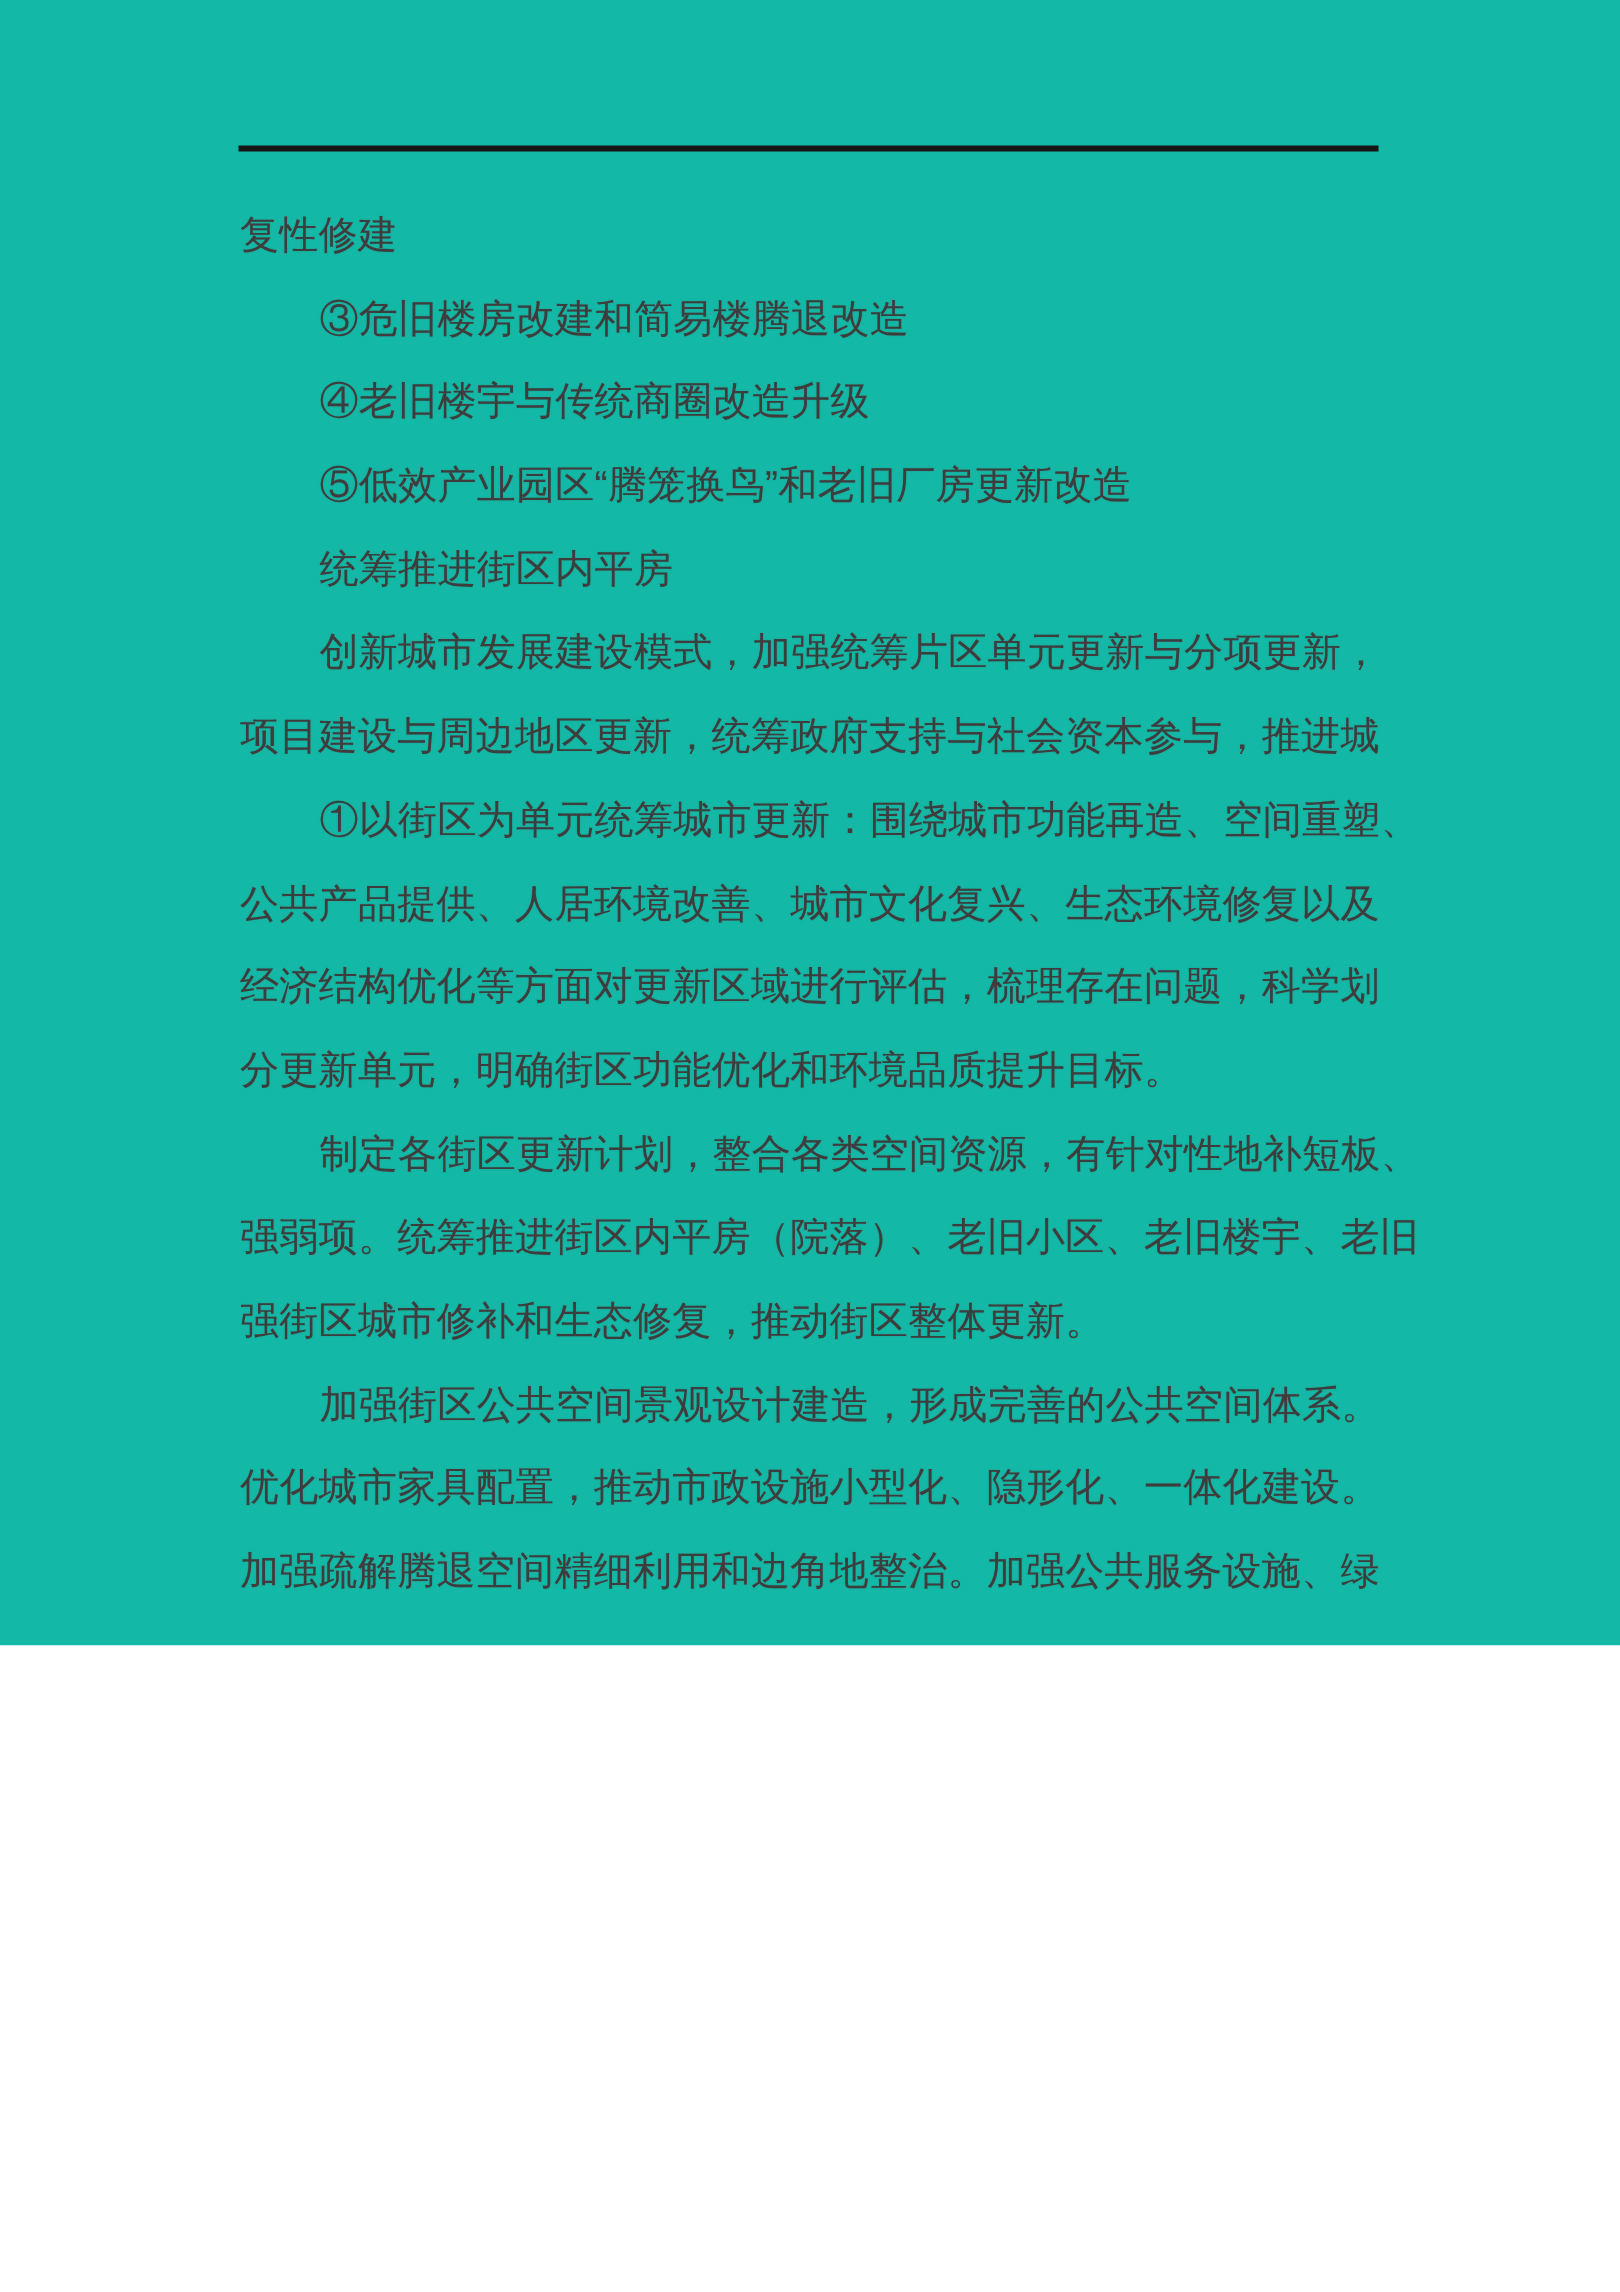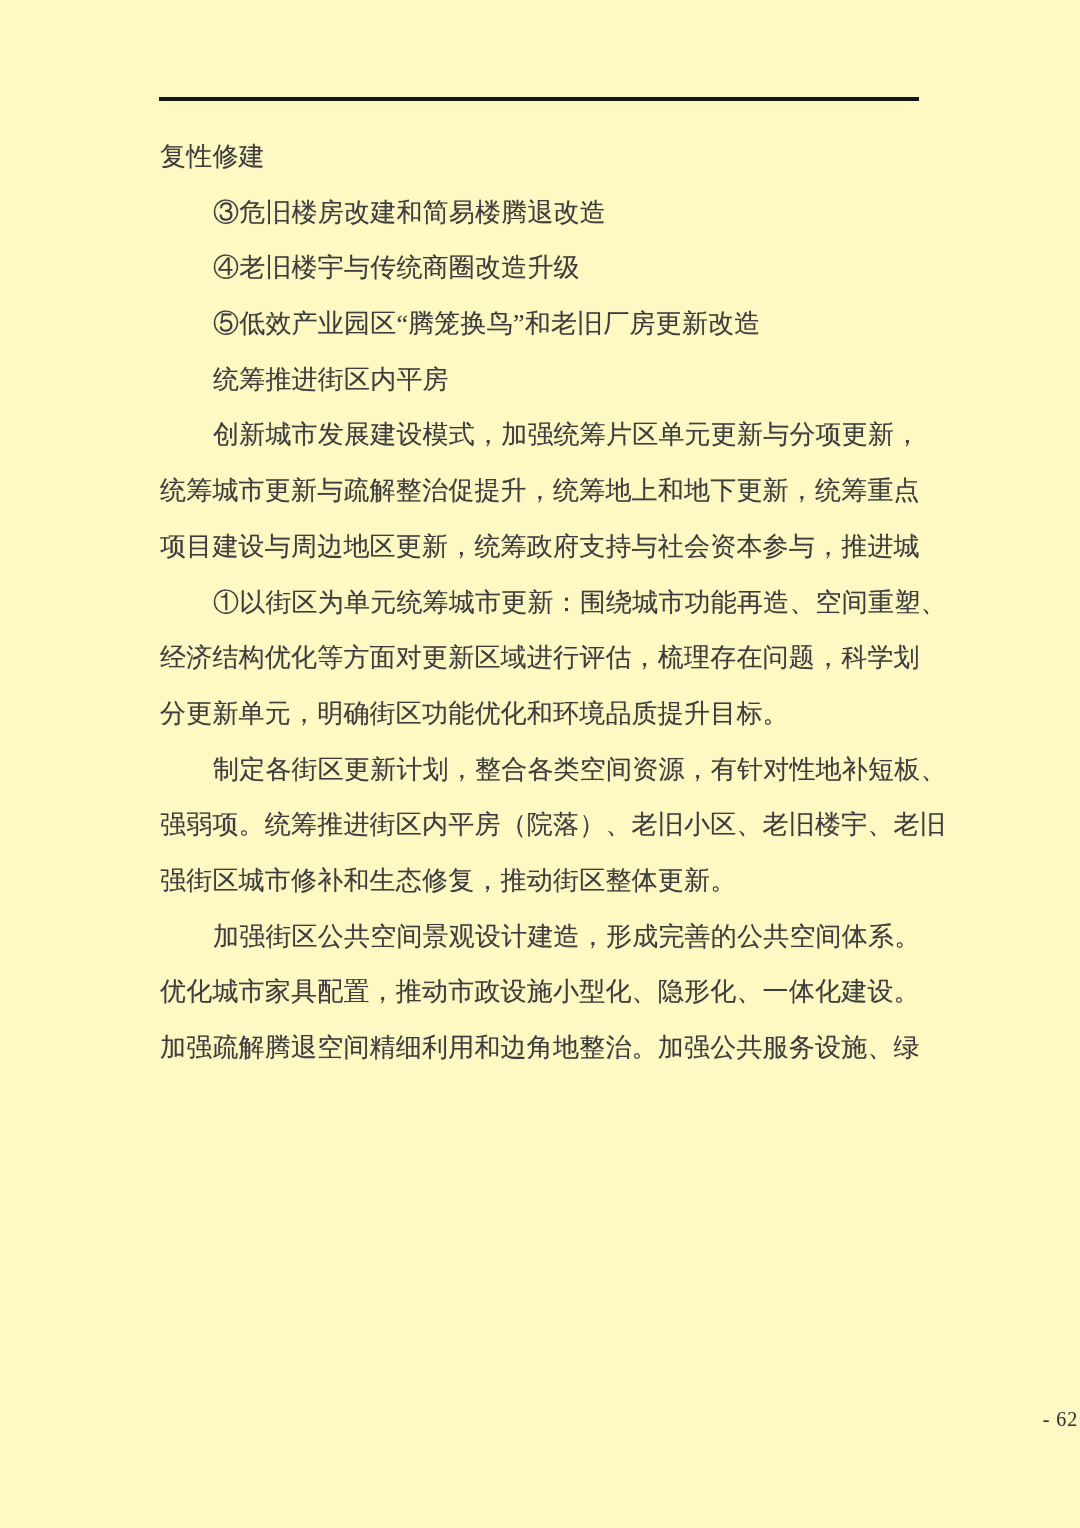--- a/index.html
+++ b/index.html
@@ -3,24 +3,24 @@
 <meta charset="utf-8">
 <style>
   html, body {
     margin: 0;
     padding: 0;
     background: #ffffff;
   }
   .page {
     position: relative;
     width: 1080px;
-    height: 1528px;
-    background: #fef9c3;
+    height: 1097px;
+    background: #14b8a6;
     overflow: hidden;
-    font-family: Liberation Serif, serif;
+    font-family: Liberation Sans, sans-serif;
   }
   .header-rule {
     position: absolute;
     left: 159px;
     top: 97px;
     width: 760px;
     height: 4px;
     background: #161616;
   }
   .content {
@@ -59,23 +59,23 @@
 
 <div class="page">
   <div class="header-rule"></div>
   <div class="content">
       <div class="line">复性修建</div>
       <div class="line indent">③危旧楼房改建和简易楼腾退改造</div>
       <div class="line indent">④老旧楼宇与传统商圈改造升级</div>
       <div class="line indent">⑤低效产业园区“腾笼换鸟”和老旧厂房更新改造</div>
       <div class="line indent">统筹推进街区内平房</div>
       <div class="line indent">创新城市发展建设模式，加强统筹片区单元更新与分项更新，</div>
-      <div class="line">统筹城市更新与疏解整治促提升，统筹地上和地下更新，统筹重点</div>
       <div class="line">项目建设与周边地区更新，统筹政府支持与社会资本参与，推进城</div>
       <div class="line indent">①以街区为单元统筹城市更新：围绕城市功能再造、空间重塑、</div>
+      <div class="line">公共产品提供、人居环境改善、城市文化复兴、生态环境修复以及</div>
       <div class="line">经济结构优化等方面对更新区域进行评估，梳理存在问题，科学划</div>
       <div class="line">分更新单元，明确街区功能优化和环境品质提升目标。</div>
       <div class="line indent">制定各街区更新计划，整合各类空间资源，有针对性地补短板、</div>
       <div class="line">强弱项。统筹推进街区内平房（院落）、老旧小区、老旧楼宇、老旧</div>
       <div class="line">强街区城市修补和生态修复，推动街区整体更新。</div>
       <div class="line indent">加强街区公共空间景观设计建造，形成完善的公共空间体系。</div>
       <div class="line">优化城市家具配置，推动市政设施小型化、隐形化、一体化建设。</div>
       <div class="line">加强疏解腾退空间精细利用和边角地整治。加强公共服务设施、绿</div>
     </div>
   <div class="page-number">- 62 -</div>

